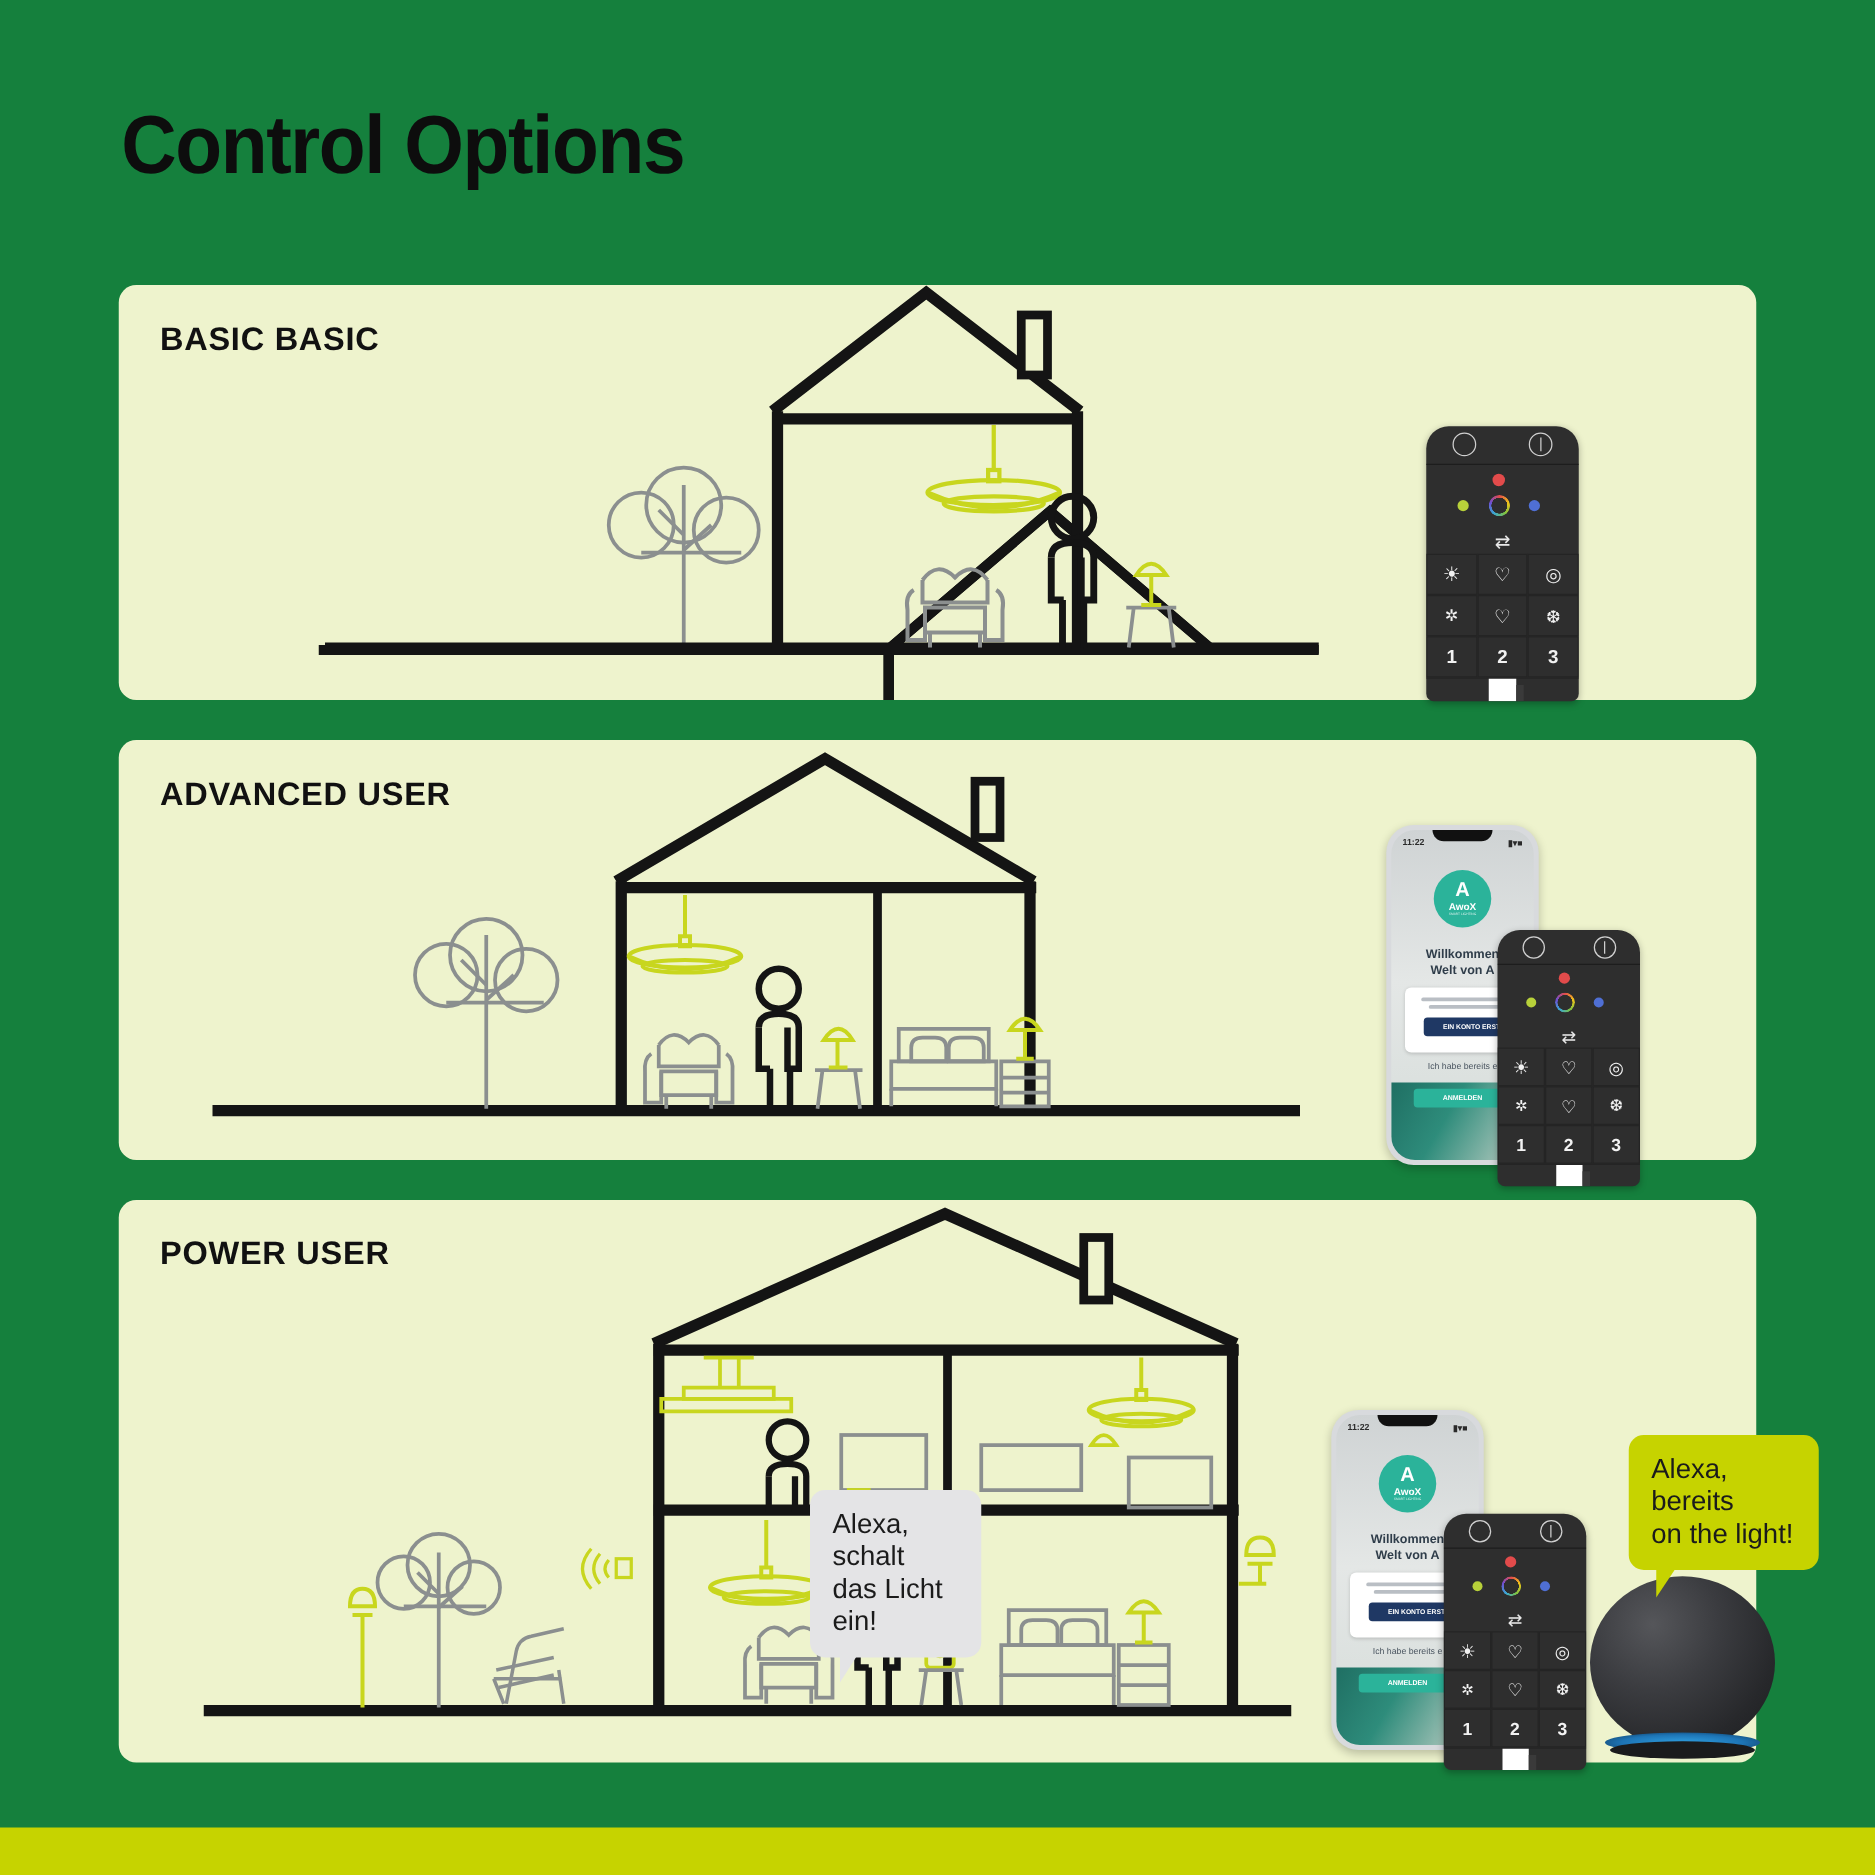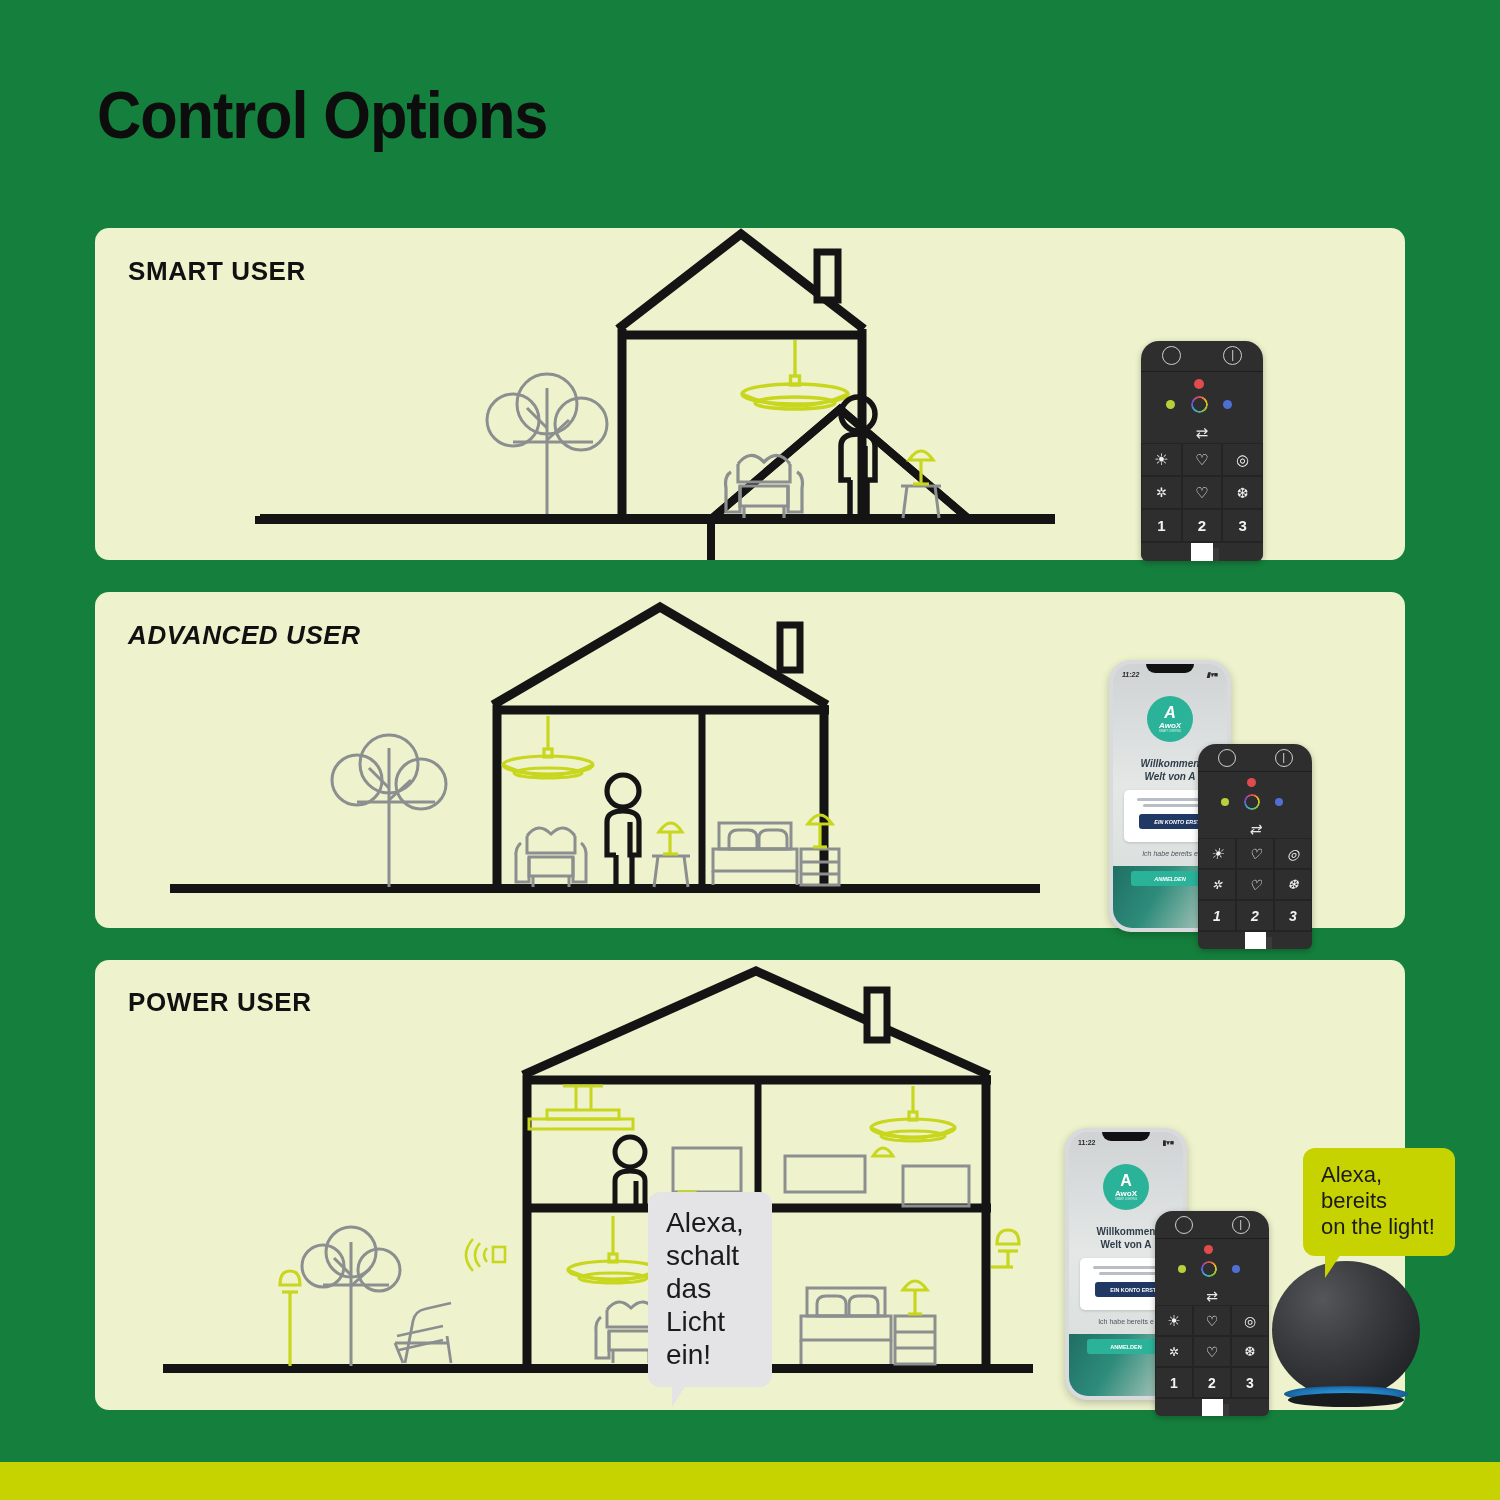--- a/index.html
+++ b/index.html
@@ -25,21 +25,21 @@
     letter-spacing: -0.5px; line-height: 1; white-space: nowrap;
   }
   .brand .z { color: #c3d600; font-weight: 700; }
 
   
   .panel {
     position: absolute; left: 95px; width: 1310px;
     background: #eef3cd; border-radius: 14px;
   }
   #panel-basic    { top: 228px;  height: 332px; }
-  #panel-advanced { top: 592px;  height: 336px; font-style: italic; }
+  #panel-advanced { top: 592px;  height: 336px; }
   #panel-power    { top: 960px;  height: 450px; }
 
   .panel-label {
     position: absolute; left: 33px; top: 28px;
     font-size: 26px; font-weight: 700; color: #111;
     letter-spacing: 0.6px;
   }
   #panel-power .panel-label { top: 27px; }
 
   .bottom-bar {
@@ -55,22 +55,22 @@
   .bubble {
     position: absolute; border-radius: 12px;
     padding: 14px 18px 16px 18px;
     font-size: 23px; line-height: 1.18; color: #1b1b1b;
     white-space: pre-line;
   }
   .bubble::after {
     content: ""; position: absolute; width: 0; height: 0;
   }
   #bubble-de {
-    left: 648px; top: 1192px; background: #e4e4e6; width: 124px;
-    font-size: 28px;
+    left: 648px; top: 1192px; background: #e4e4e6; width: 137px;
+    font-size: 22px;
   }
   #bubble-de::after {
     left: 24px; bottom: -20px;
     border-left: 14px solid #e4e4e6;
     border-bottom: 22px solid transparent;
   }
   #bubble-en {
     left: 1303px; top: 1148px; background: #c6d300; width: 152px;
     font-size: 22px;
   }
@@ -211,21 +211,21 @@
   }
 </style>
 </head>
 <body>
 
 <div id="page">
 
   <div class="page-title">Control Options</div>
 
   <div class="panel" id="panel-basic">
-    <div class="panel-label">SMART USER</div>
+    <div class="panel-label">BASIC BASIC</div>
 
     <div class="scene">
       <svg width="1310" height="332" viewBox="0 0 1310 332" fill="none">
 
         <rect x="160" y="288" width="800" height="8" fill="#141414"></rect>
 
         <g stroke="#8b8f8f" stroke-width="3" fill="none">
           <circle cx="418" cy="192" r="26"></circle>
             <circle cx="452" cy="176" r="30"></circle>
             <circle cx="486" cy="196" r="26"></circle>

